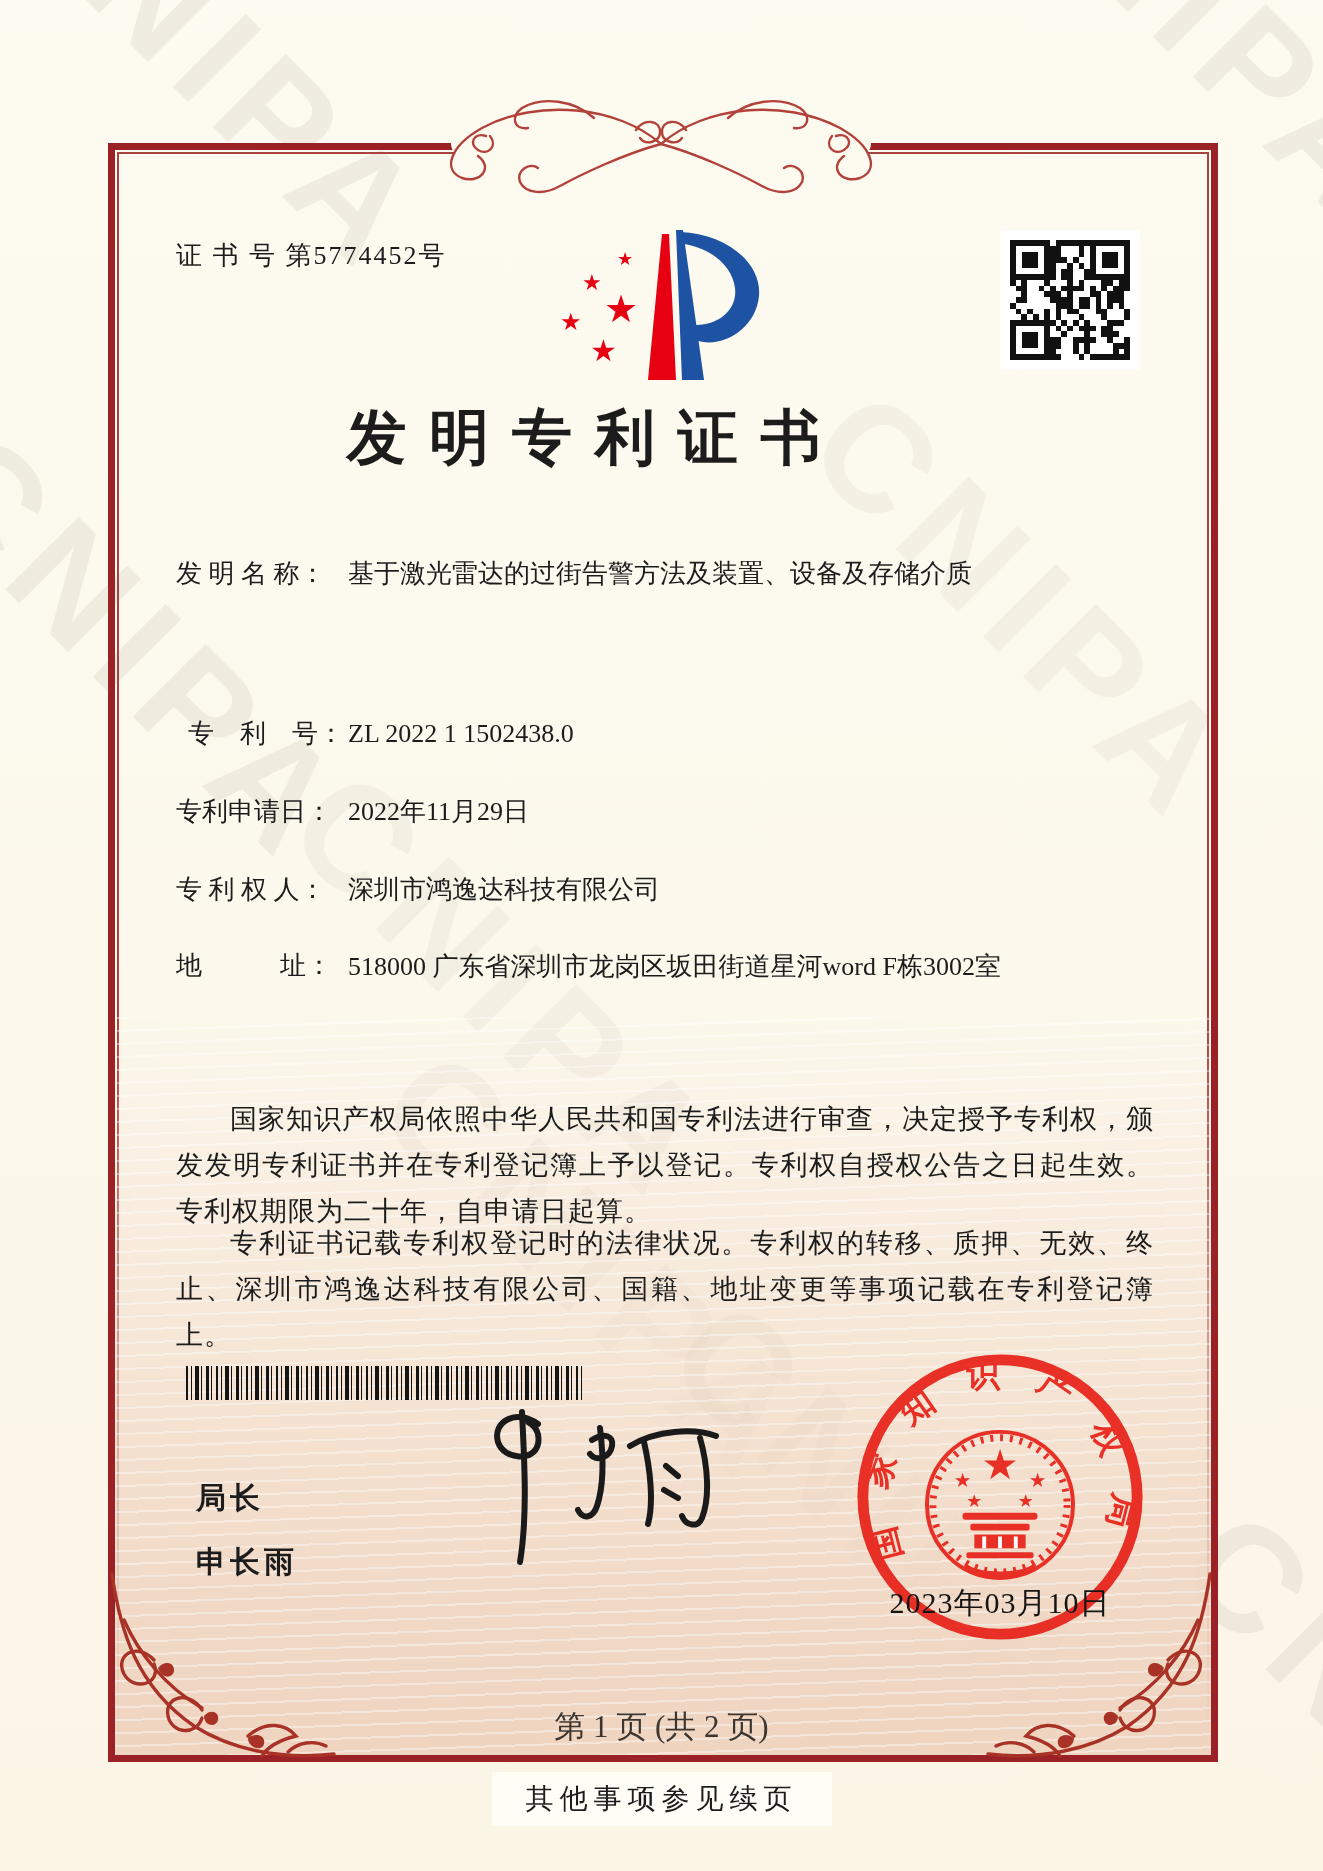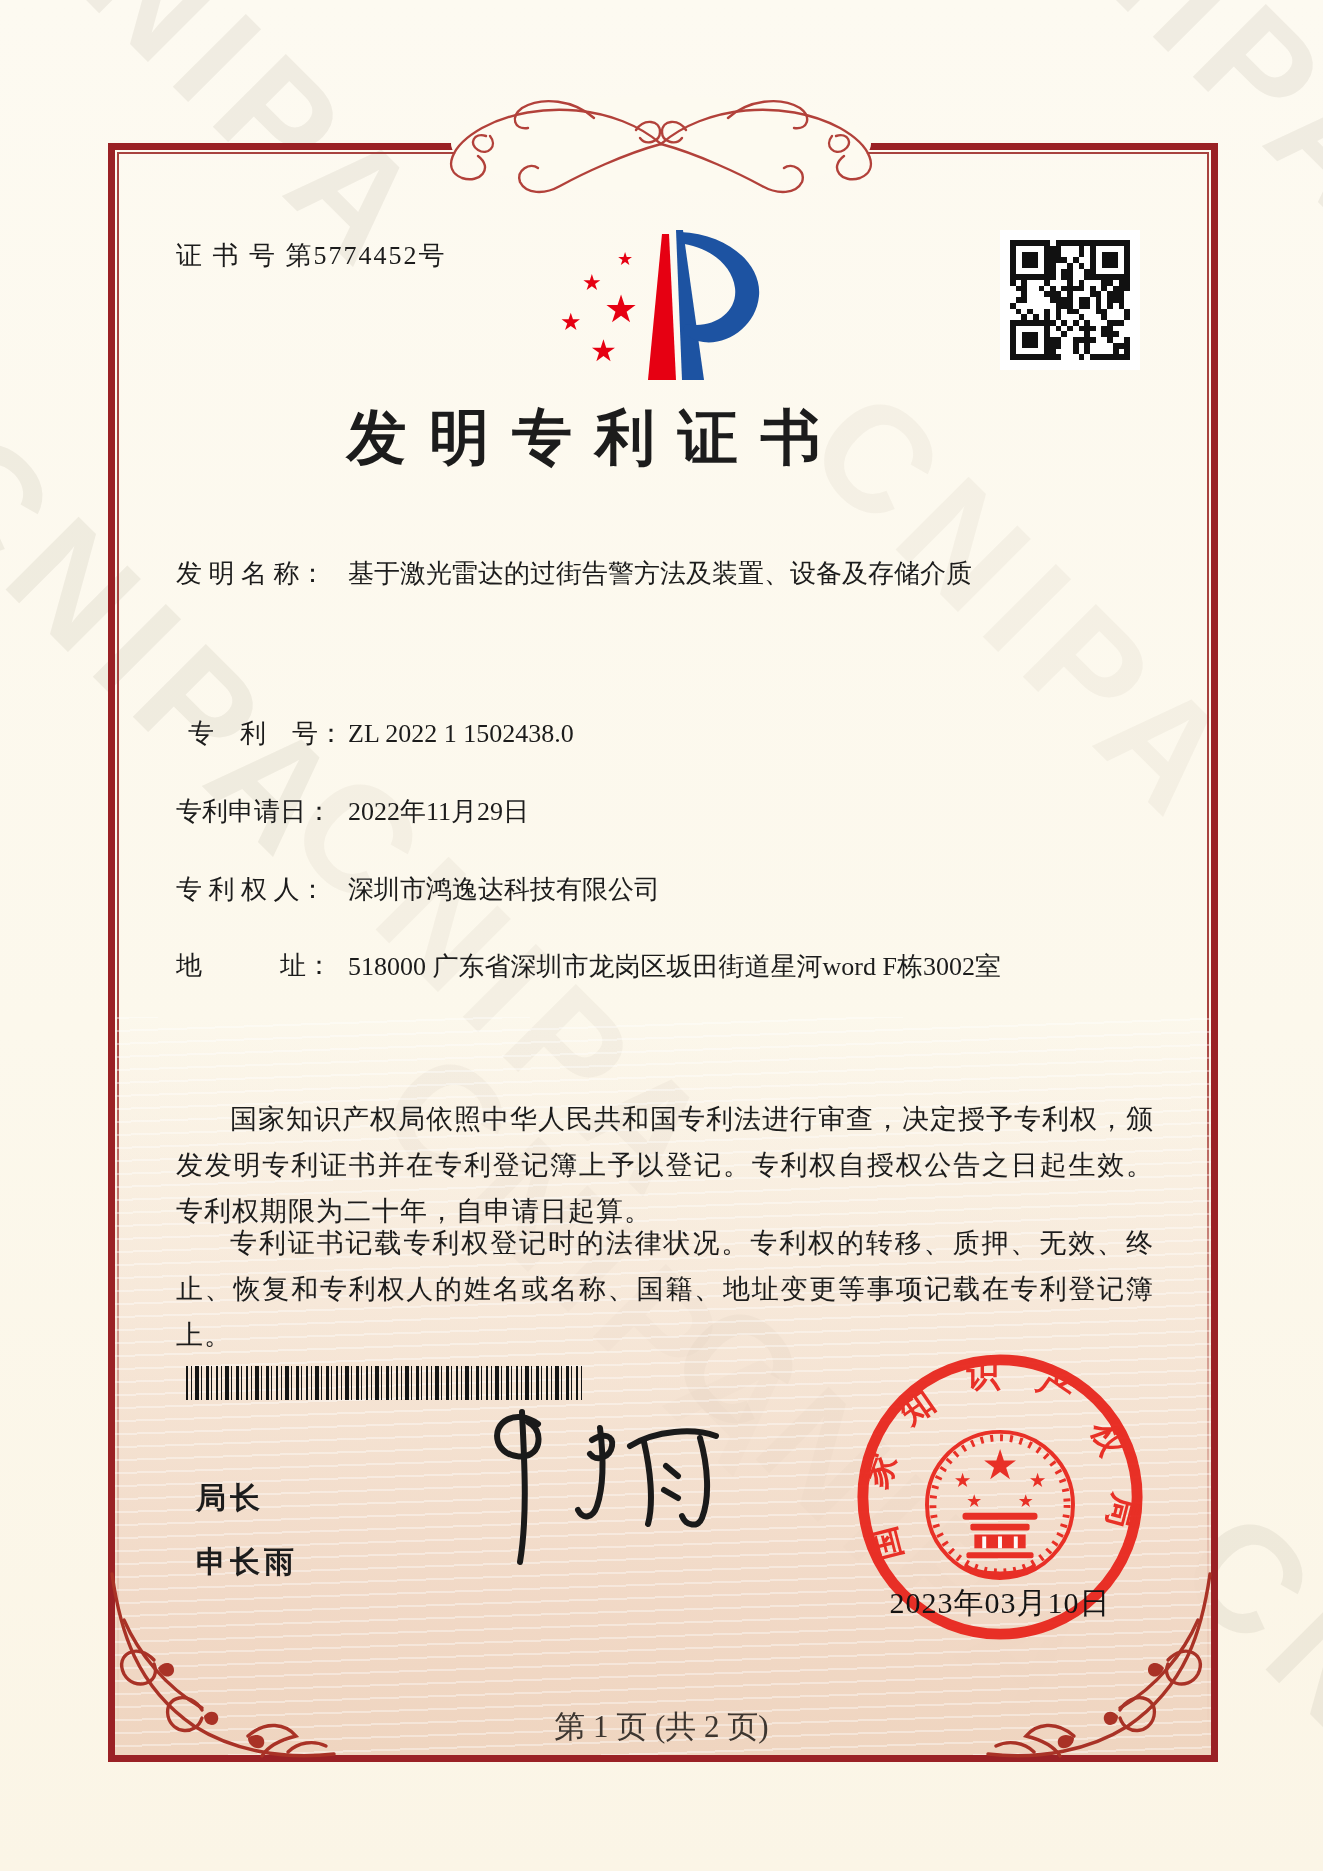--- a/index.html
+++ b/index.html
@@ -646,21 +646,21 @@
     <span class="lab">专利申请日：</span><span class="val">2022年11月29日</span>
   </div>
   <div class="row" style="top:872px;">
     <span class="lab">专 利 权 人：</span><span class="val">深圳市鸿逸达科技有限公司</span>
   </div>
   <div class="row addr" style="top:948px;">
     <span class="lab" style="vertical-align:top;">地　　　址：</span><span class="val">518000 广东省深圳市龙岗区坂田街道星河word F栋3002室</span>
   </div>
 
   <div class="para" style="top:1096px;">国家知识产权局依照中华人民共和国专利法进行审查，决定授予专利权，颁发发明专利证书并在专利登记簿上予以登记。专利权自授权公告之日起生效。专利权期限为二十年，自申请日起算。</div>
-  <div class="para" style="top:1220px;">专利证书记载专利权登记时的法律状况。专利权的转移、质押、无效、终止、恢复和专利权人的姓名或名称、国籍、地址变更等事项记载在专利登记簿上。</div>
+  <div class="para" style="top:1220px;">专利证书记载专利权登记时的法律状况。专利权的转移、质押、无效、终止、深圳市鸿逸达科技有限公司、国籍、地址变更等事项记载在专利登记簿上。</div>
 
   <div class="barcode"></div>
 
   <div class="sig-title">局长</div>
   <div class="sig-name">申长雨</div>
 
   <svg class="autograph" width="280" height="175" viewBox="0 0 280 175">
     <g stroke="#1a1a1a" fill="none" stroke-width="6" stroke-linecap="round" stroke-linejoin="round">
       <path d="M86,20 C64,4 40,18 46,38 C52,56 82,58 86,40 C88,30 84,22 76,18"></path>
       <path d="M70,8 C72,52 76,110 68,158"></path>
@@ -695,14 +695,15 @@
         <rect x="148" y="190" width="4" height="12" fill="#fff"></rect>
         <rect x="164" y="190" width="4" height="12" fill="#fff"></rect>
         <rect x="116" y="206" width="68" height="6" rx="2"></rect>
         <path d="M114,220 a40,15 0 0 0 72,0" fill="none" stroke="#e8231a" stroke-width="6"></path>
       </g>
     </g>
   </svg>
   <div class="seal-date">2023年03月10日</div>
 
   <div class="page-info">第 1 页 (共 2 页)</div>
+  <div class="next-note">其他事项参见续页</div>
 
 </div>
 
 </body></html>

